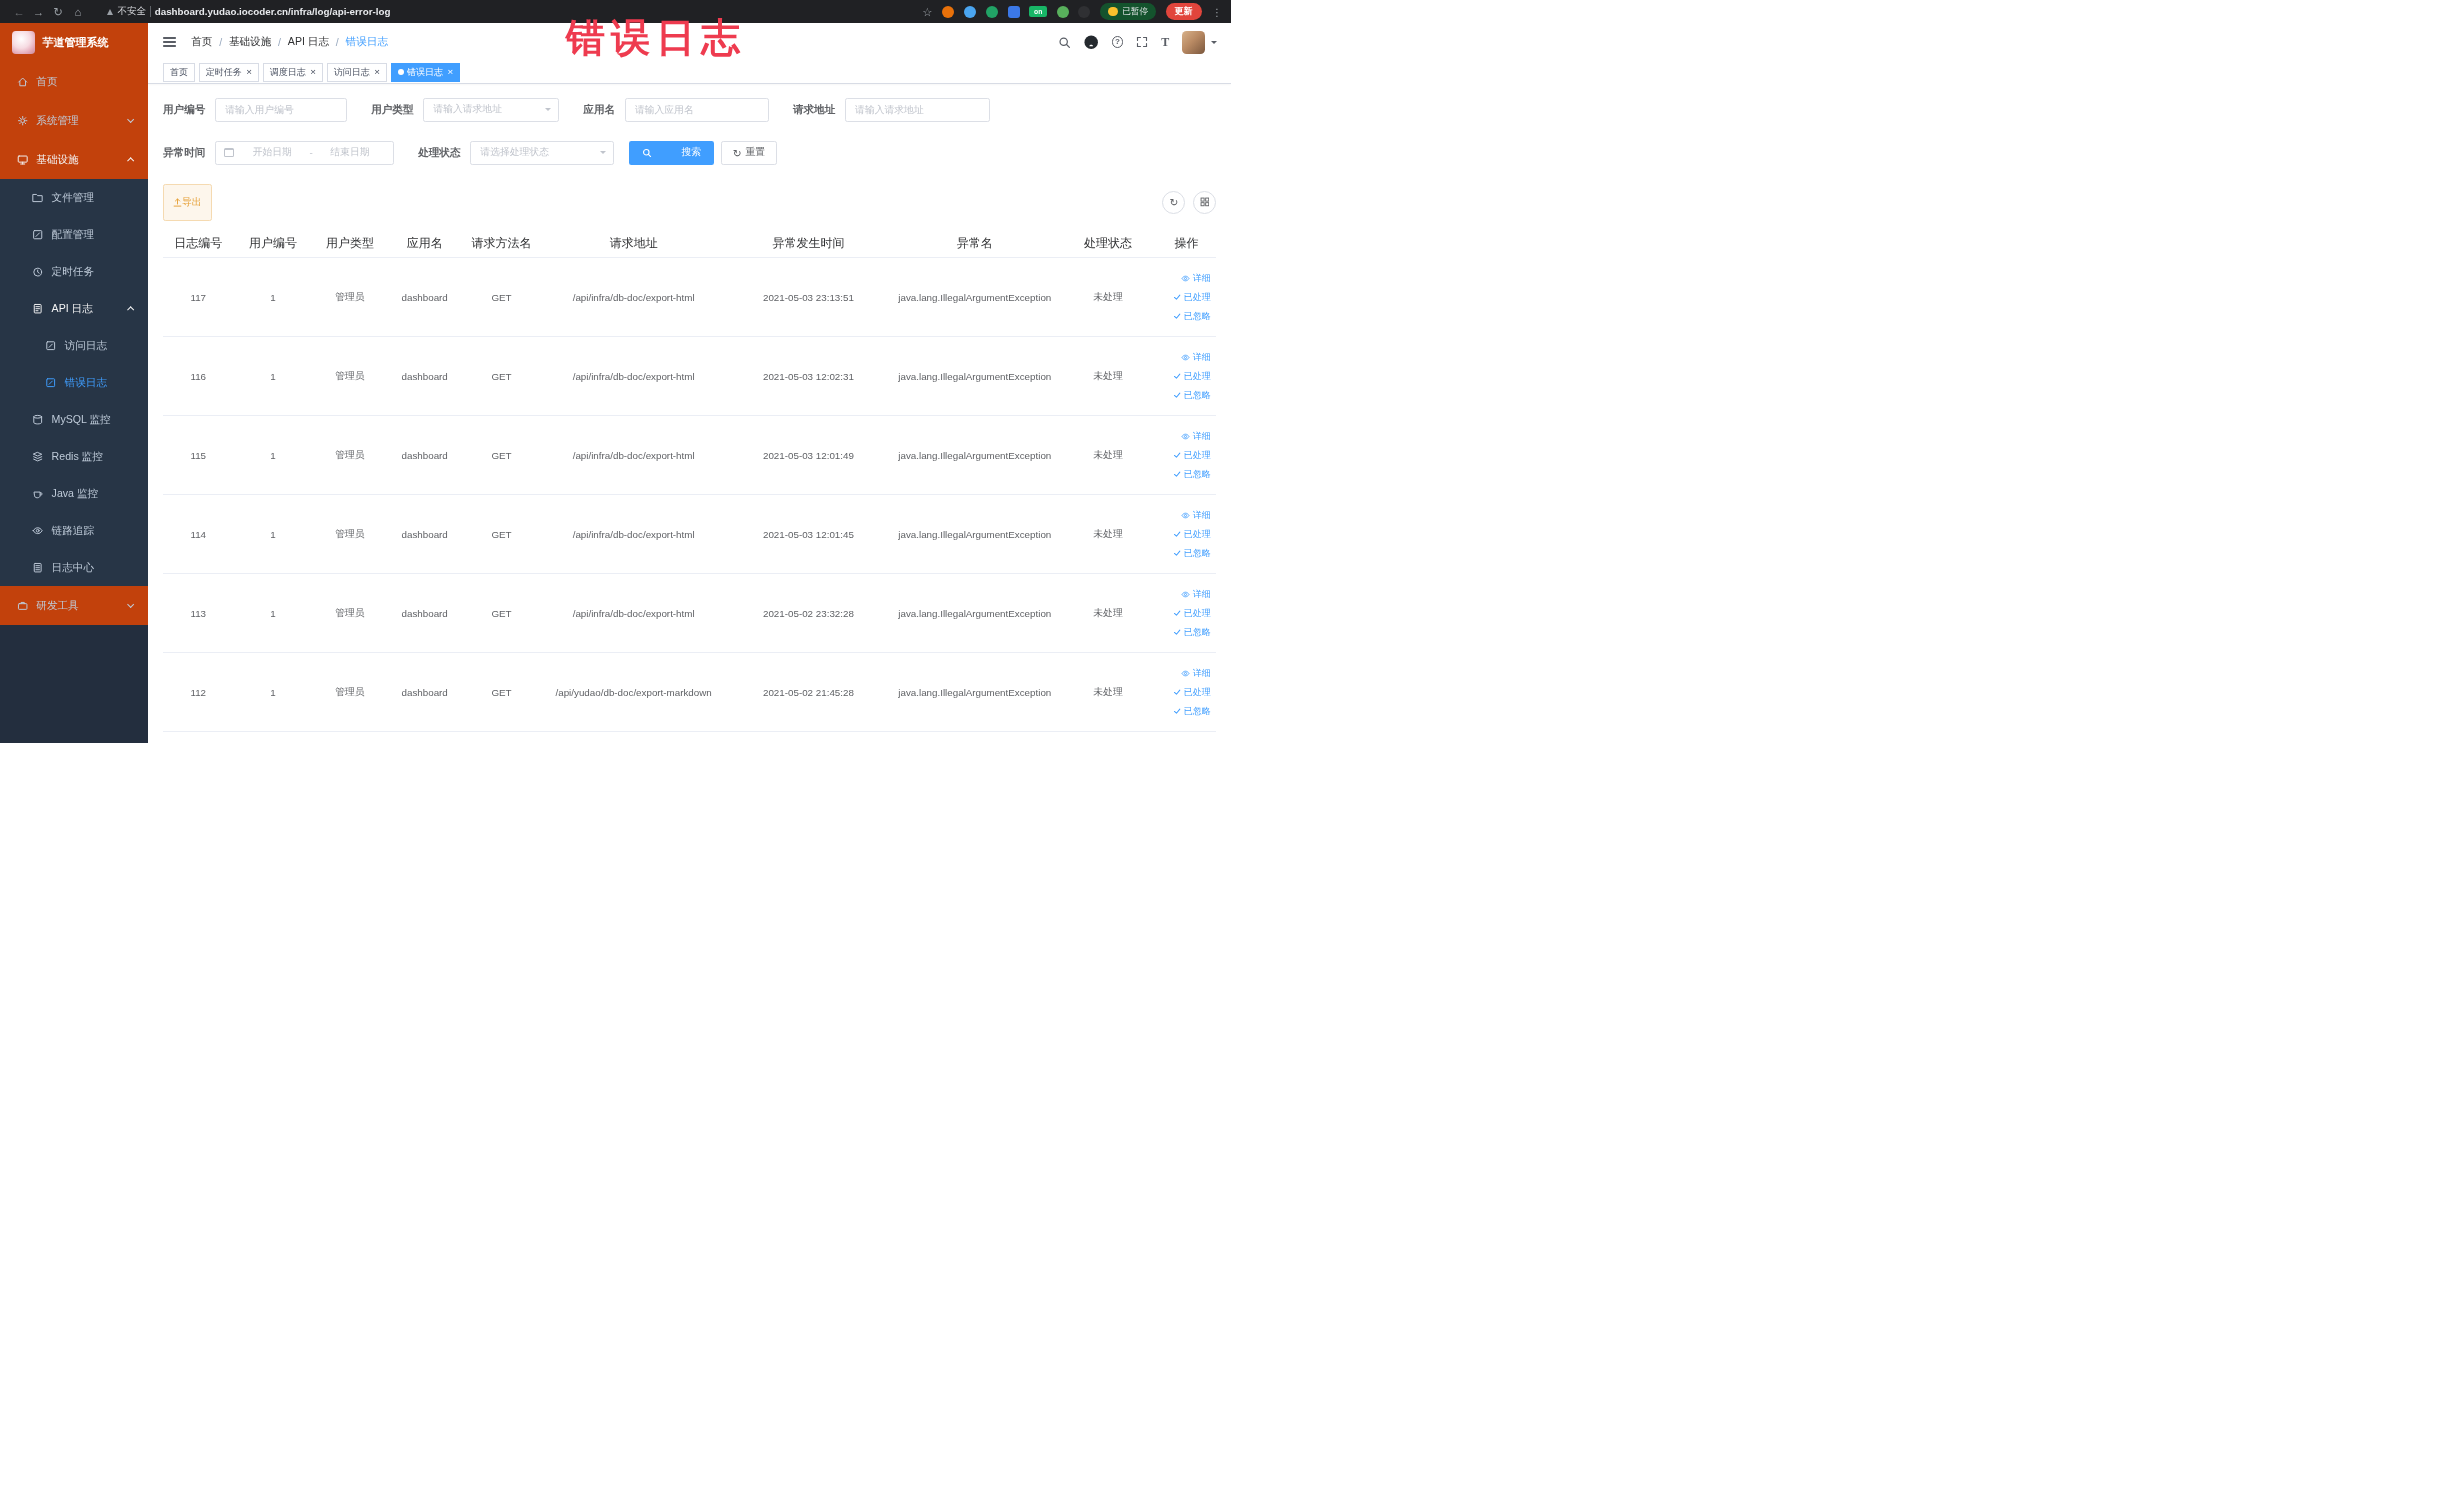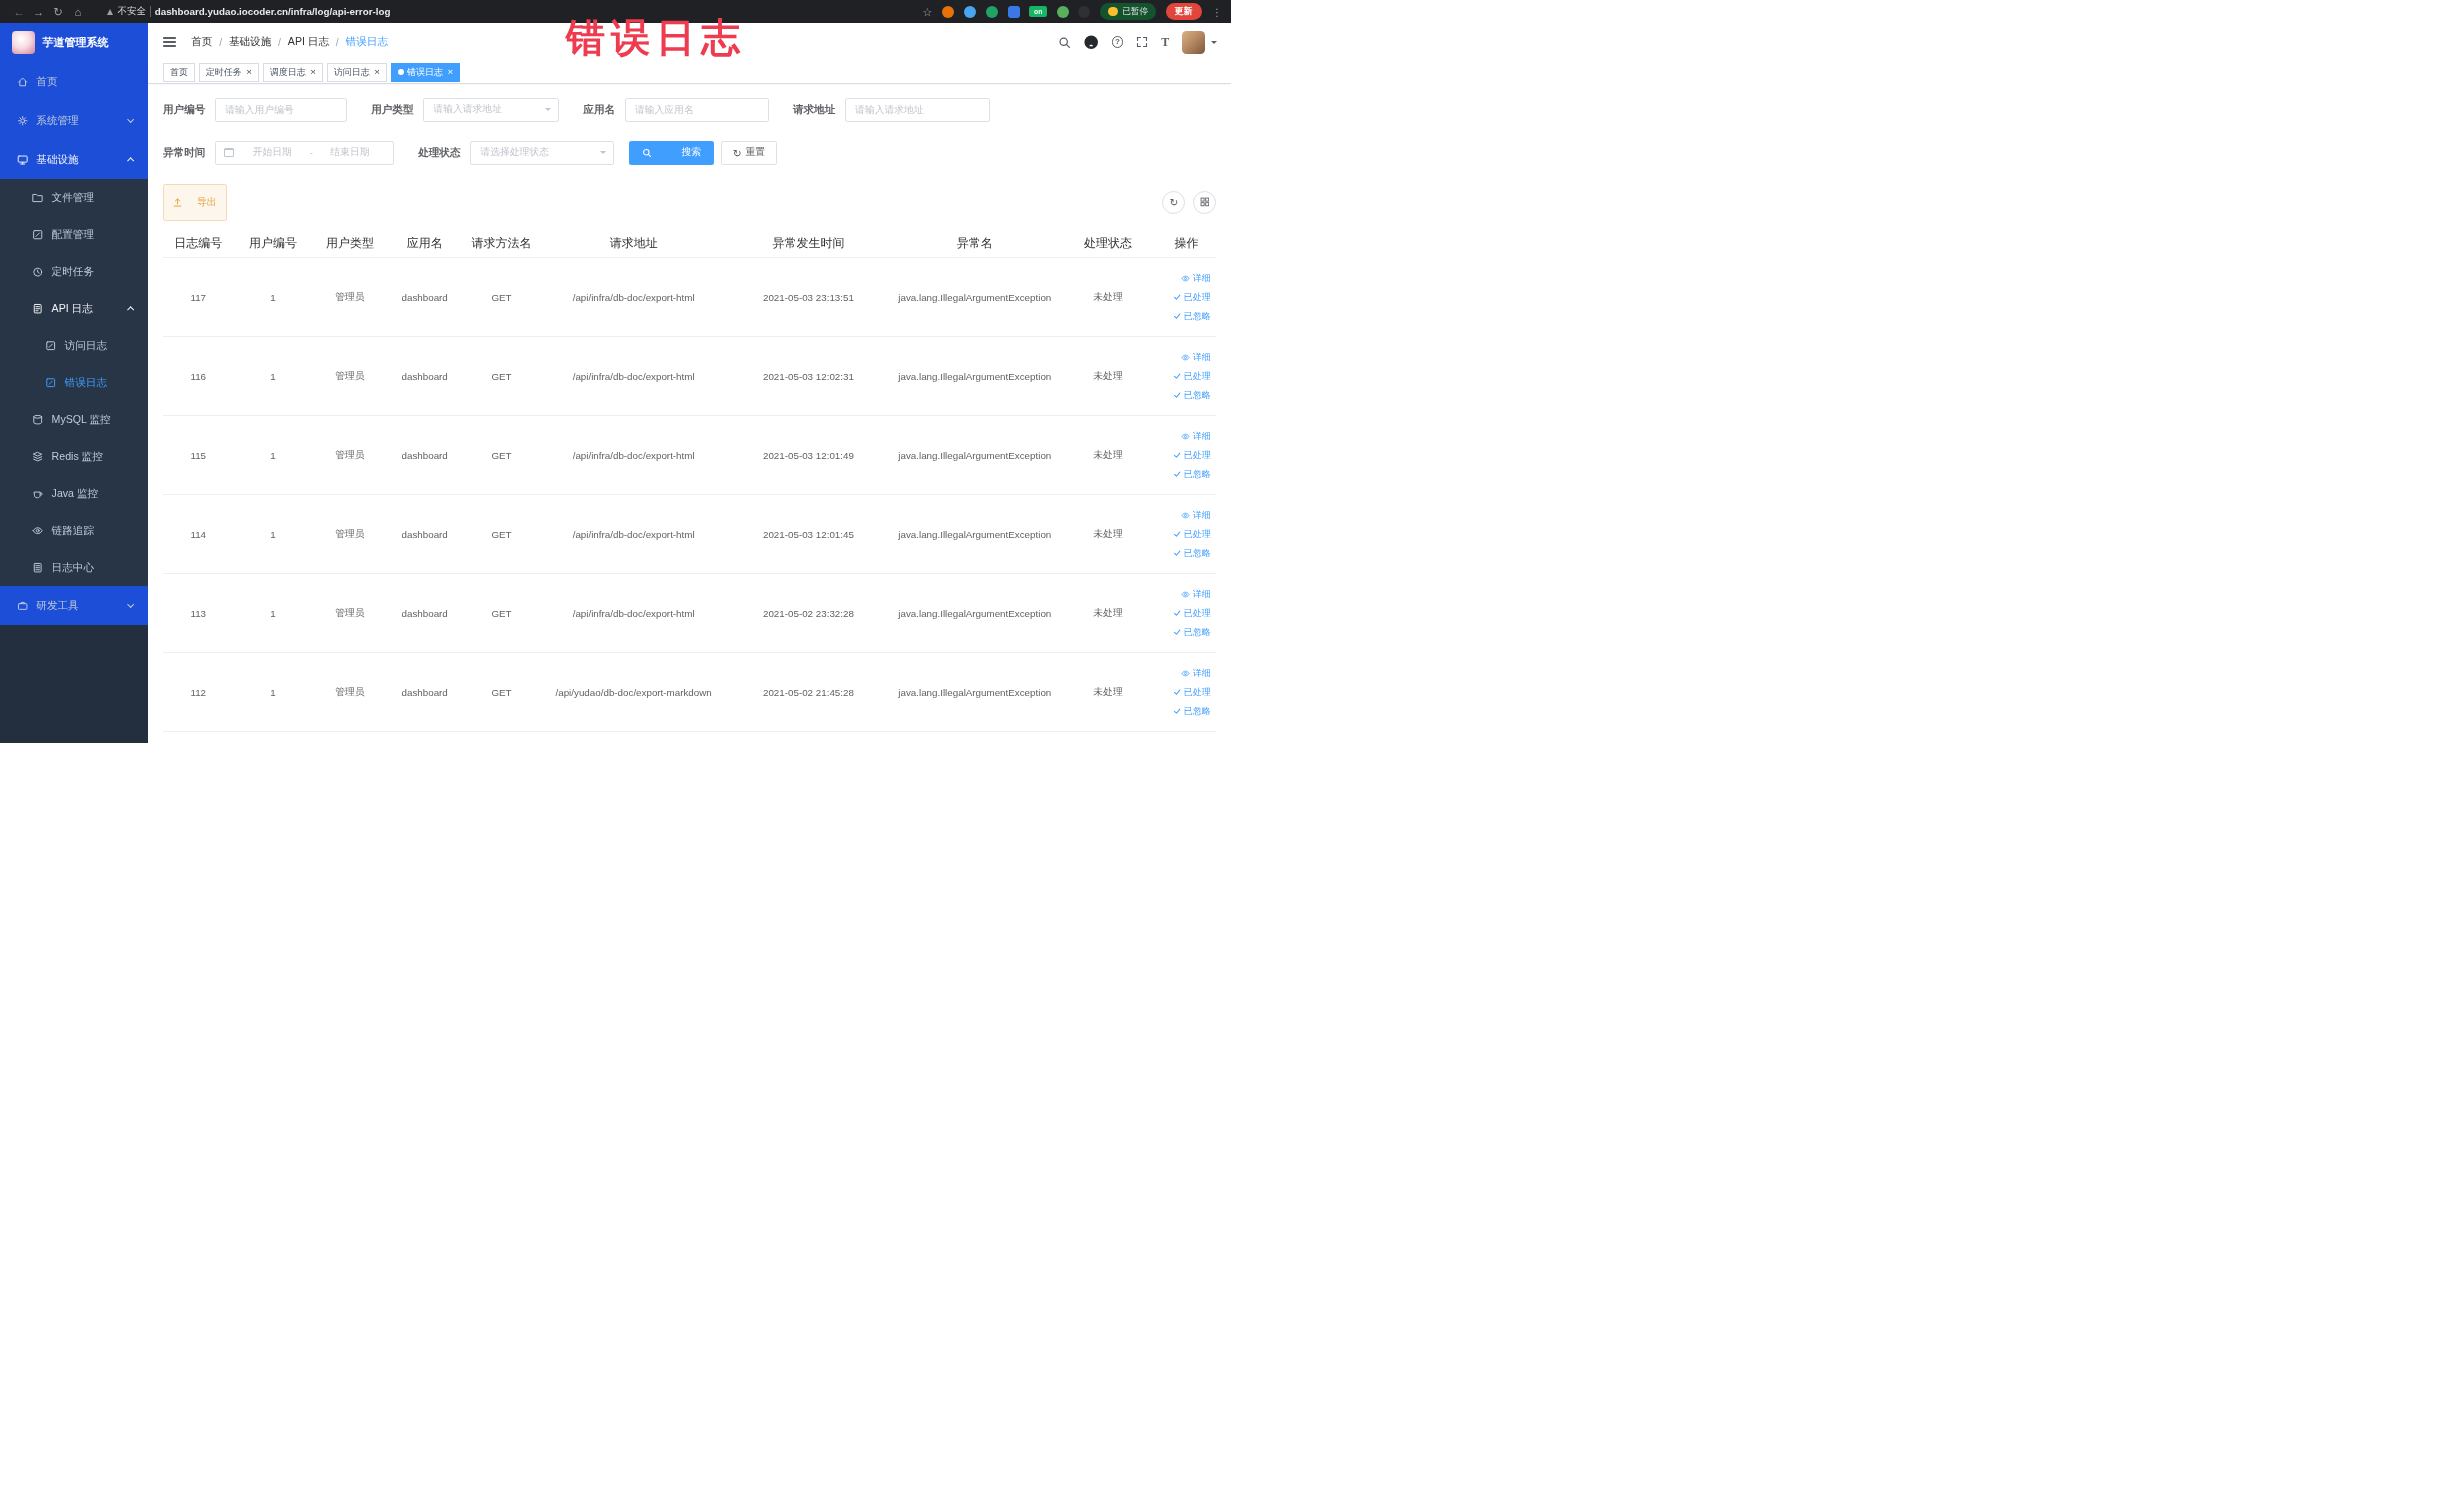--- a/index.html
+++ b/index.html
@@ -23,21 +23,21 @@
   .paused-pill{height:16.7px;border-radius:9px;background:#14532d;display:flex;align-items:center;gap:4.5px;padding:0 7.6px;cursor:pointer;}
   .paused-emoji{width:9.8px;height:9.8px;border-radius:50%;background:#fbc02d;}
   .paused-label{font-size:8.7px;color:#e8eaed;}
   .update-btn{height:16.7px;border-radius:9px;background:#e1453c;color:#fff;font-size:9px;display:flex;align-items:center;padding:0 9px;font-weight:bold;cursor:pointer;}
   .kebab{font-size:10.6px;color:#9aa0a6;cursor:pointer;}
 
   
   .app{display:flex;height:720px;}
 
   
-  .sidebar{width:148px;background:#1d4ed8;display:flex;flex-direction:column;flex-shrink:0;overflow:hidden;}
+  .sidebar{width:148px;background:#c2410c;display:flex;flex-direction:column;flex-shrink:0;overflow:hidden;}
   .logo-row{height:39px;display:flex;align-items:center;gap:7.6px;padding-left:12px;flex-shrink:0;}
   .logo-img{width:23px;height:23px;border-radius:3.8px;background:radial-gradient(circle at 40% 35%,#ffffff 0%,#f6dbe2 45%,#e3a7b6 75%,#c98b9d 100%);}
   .logo-title{color:#fff;font-size:11px;font-weight:bold;white-space:nowrap;}
   .menu{display:flex;flex-direction:column;}
   .menu-item{position:relative;display:flex;align-items:center;gap:7.6px;color:#bfcbd9;font-size:10.6px;cursor:pointer;white-space:nowrap;}
   .menu-item.level1{height:39px;padding-left:16.7px;}
   .menu-item.level2{height:37px;padding-left:32px;background:#273546;}
   .menu-item.level3{height:37px;padding-left:45px;background:#273546;}
   .menu-item.trail{color:#f4f4f5;}
   .menu-item.active{color:#409eff;}
@@ -81,21 +81,21 @@
   .sel-caret{width:0;height:0;border-left:3.4px solid transparent;border-right:3.4px solid transparent;border-top:3.8px solid #c0c4cc;}
   .date-range{height:24px;border:0.8px solid #dcdfe6;border-radius:2.3px;display:flex;align-items:center;padding:0 7.6px;cursor:text;background:#fff;}
   .cal-icon{width:9.8px;height:9px;border:0.8px solid #c0c4cc;border-top:2.3px solid #c0c4cc;border-radius:1.5px;margin-right:3px;flex-shrink:0;}
   .dr-ph{flex:1;text-align:center;font-size:9.8px;color:#c0c4cc;white-space:nowrap;}
   .dr-sep{color:#c0c4cc;font-size:9.8px;padding:0 1.5px;}
   .btn{height:24px;border-radius:2.3px;font-size:9.8px;display:inline-flex;align-items:center;gap:3.8px;cursor:pointer;border:0.8px solid transparent;font-family:inherit;}
   .btn-primary{background:#409eff;color:#fff;padding:0 11.4px;gap:30px;}
   .btn-plain{background:#fff;border-color:#dcdfe6;color:#606266;padding:0 10.6px;margin-left:7.6px;}
   .reset-ic{font-size:10.6px;}
   .toolbar-row{display:flex;align-items:center;margin-top:18px;}
-  .btn-export{height:37px;padding:16px 9px;background:#fdf6ec;border:0.8px solid #f5dab1;border-radius:2.3px;color:#e6a23c;font-size:9.8px;display:inline-flex;align-items:center;gap:15px;cursor:pointer;font-family:inherit;}
+  .btn-export{height:37px;padding:16px 9px;background:#fdf6ec;border:0.8px solid #f5dab1;border-radius:2.3px;color:#e6a23c;font-size:9.8px;display:inline-flex;align-items:center;gap:0;cursor:pointer;font-family:inherit;}
   .toolbar-right{margin-left:auto;display:flex;gap:7.6px;}
   .circle-btn{width:23px;height:23px;border-radius:50%;border:0.8px solid #dcdfe6;display:flex;align-items:center;justify-content:center;color:#606266;font-size:10.6px;cursor:pointer;background:#fff;}
 
   
   .table-wrap{margin-top:9px;}
   table{width:100%;border-collapse:collapse;table-layout:fixed;}
   th{height:28px;font-size:12px;color:#303133;font-weight:normal;border-bottom:0.8px solid #ebeef5;text-align:center;padding:0 3px;white-space:nowrap;overflow:hidden;}
   td{height:79px;font-size:9.8px;color:#606266;border-bottom:0.8px solid #ebeef5;text-align:center;padding:0 2.3px;overflow:hidden;}
   .cell-clip{white-space:nowrap;}
   .action-stack{display:flex;flex-direction:column;align-items:flex-end;gap:6px;padding-right:3px;}

